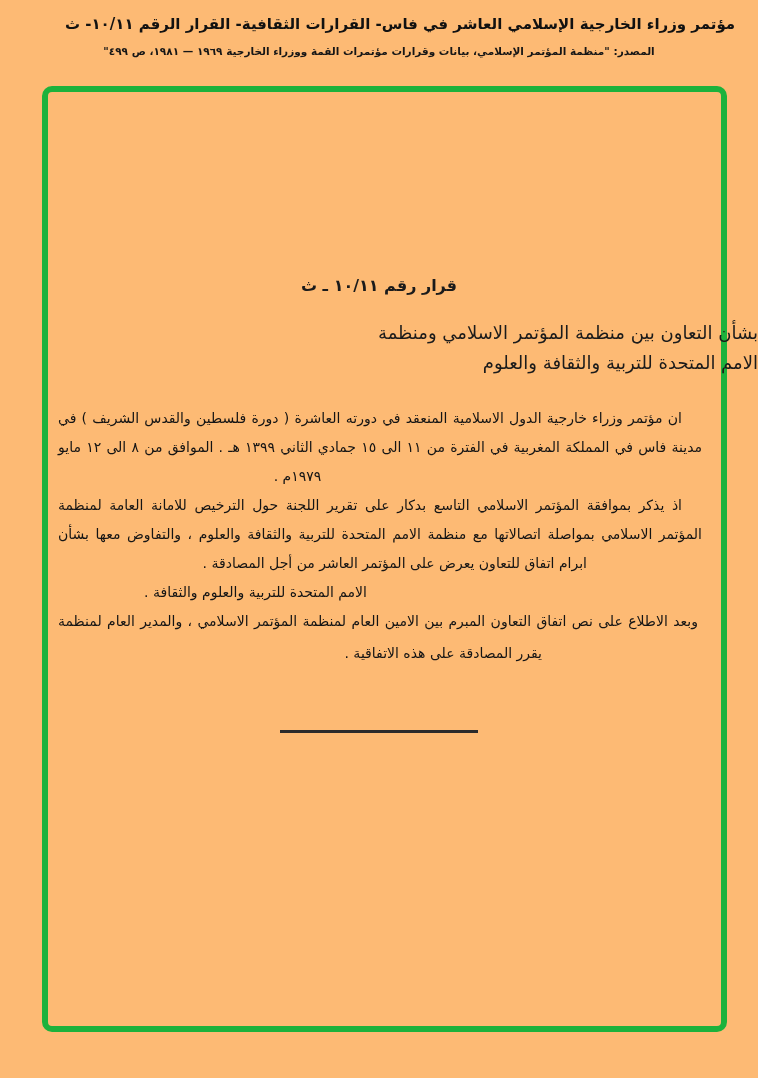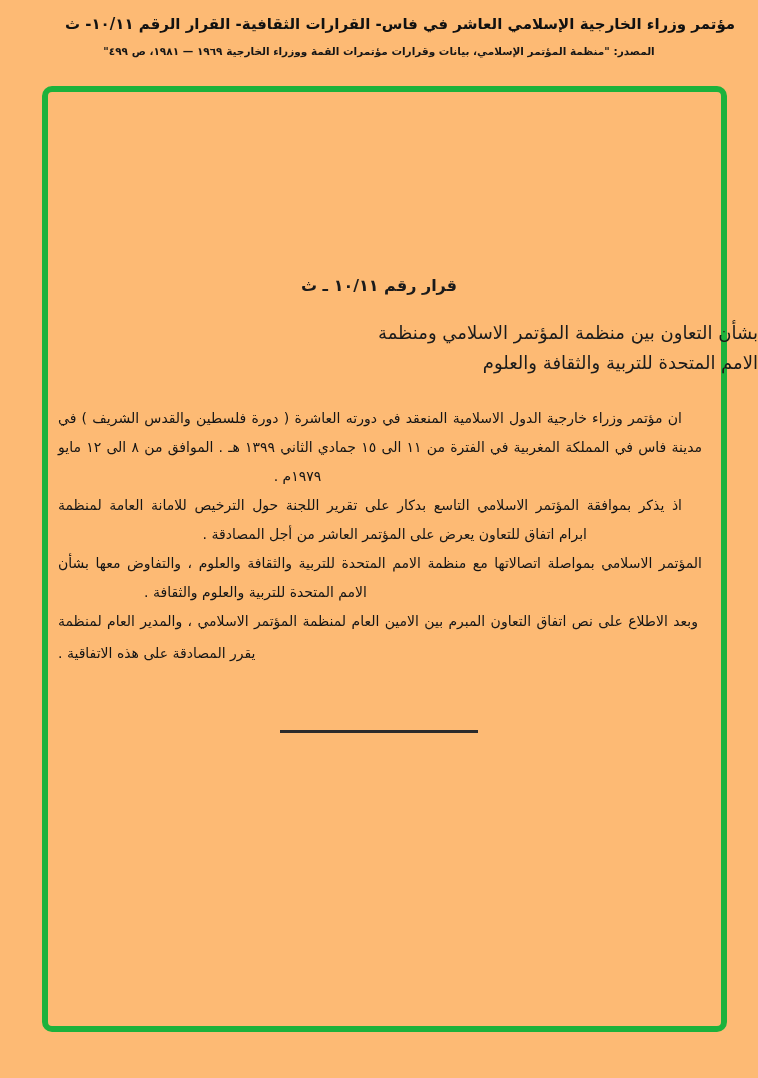--- a/index.html
+++ b/index.html
@@ -67,21 +67,21 @@
     line-height: 29px;
     color: #141414;
   }
   .bline { height: 29px; white-space: nowrap; overflow: visible; }
   .j  { text-align: justify; text-align-last: justify; text-justify: inter-word; }
   .ind20 { padding-right: 20px; }
   .ind4  { padding-right: 4px;  }
   .p1last { text-align: center; padding-right: 165px; }
   .p2last { text-align: right; padding-right: 115px; }
   .p3last { text-align: right; padding-right: 335px; }
-  .p4line { text-align: left; padding-right: 160px; margin-top: 3px; }
+  .p4line { text-align: right; padding-right: 160px; margin-top: 3px; }
 
   
   .divider {
     position: absolute; top: 730px; left: 280px;
     width: 198px; height: 2.5px;
     background: #2b2b2b;
   }
 </style>
 </head>
 <body>
@@ -104,22 +104,22 @@
   <div class="bodytext">
 
     <div>
       <div class="bline j ind20">ان مؤتمر وزراء خارجية الدول الاسلامية المنعقد في دورته العاشرة ( دورة فلسطين والقدس الشريف ) في</div>
       <div class="bline j">مدينة فاس في المملكة المغربية  في الفترة من ١١ الى ١٥ جمادي الثاني ١٣٩٩ هـ .  الموافق من ٨ الى ١٢ مايو</div>
       <div class="bline p1last">١٩٧٩م .</div>
     </div>
 
     <div>
       <div class="bline j ind20">اذ يذكر بموافقة المؤتمر الاسلامي التاسع بدكار على تقرير اللجنة حول الترخيص للامانة العامة لمنظمة</div>
+      <div class="bline j">المؤتمر الاسلامي بمواصلة اتصالاتها مع منظمة الامم المتحدة للتربية والثقافة والعلوم ، والتفاوض معها بشأن</div>
       <div class="bline p2last">ابرام اتفاق للتعاون يعرض على المؤتمر العاشر من أجل المصادقة .</div>
-      <div class="bline j">المؤتمر الاسلامي بمواصلة اتصالاتها مع منظمة الامم المتحدة للتربية والثقافة والعلوم ، والتفاوض معها بشأن</div>
     </div>
 
     <div>
       <div class="bline p3last">الامم المتحدة للتربية والعلوم والثقافة .</div>
       <div class="bline j ind4">وبعد الاطلاع على نص اتفاق التعاون المبرم بين الامين العام لمنظمة المؤتمر الاسلامي ، والمدير العام لمنظمة</div>
     </div>
 
     <div>
       <div class="bline p4line">يقرر المصادقة على هذه الاتفاقية .</div>
     </div>

